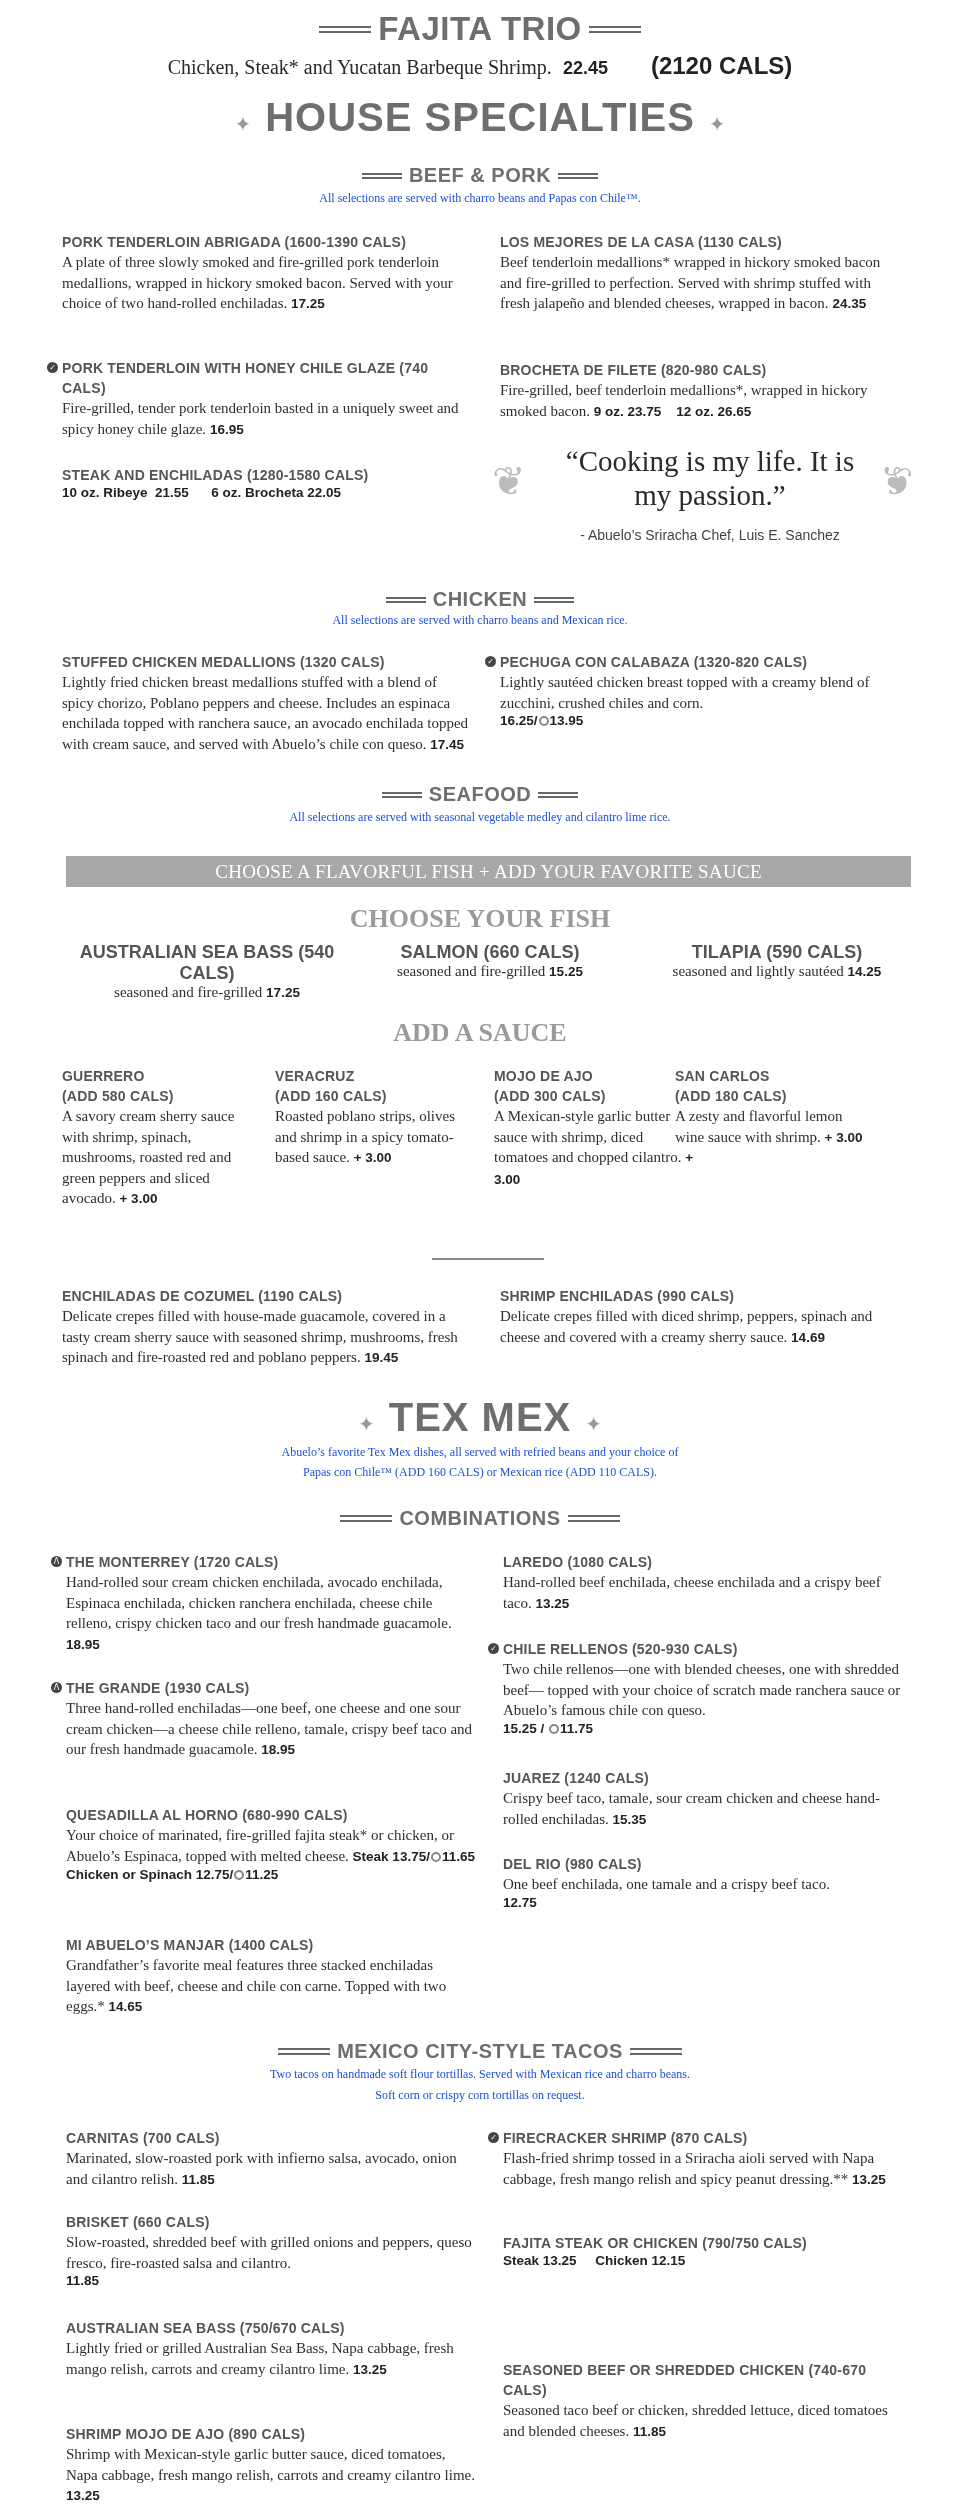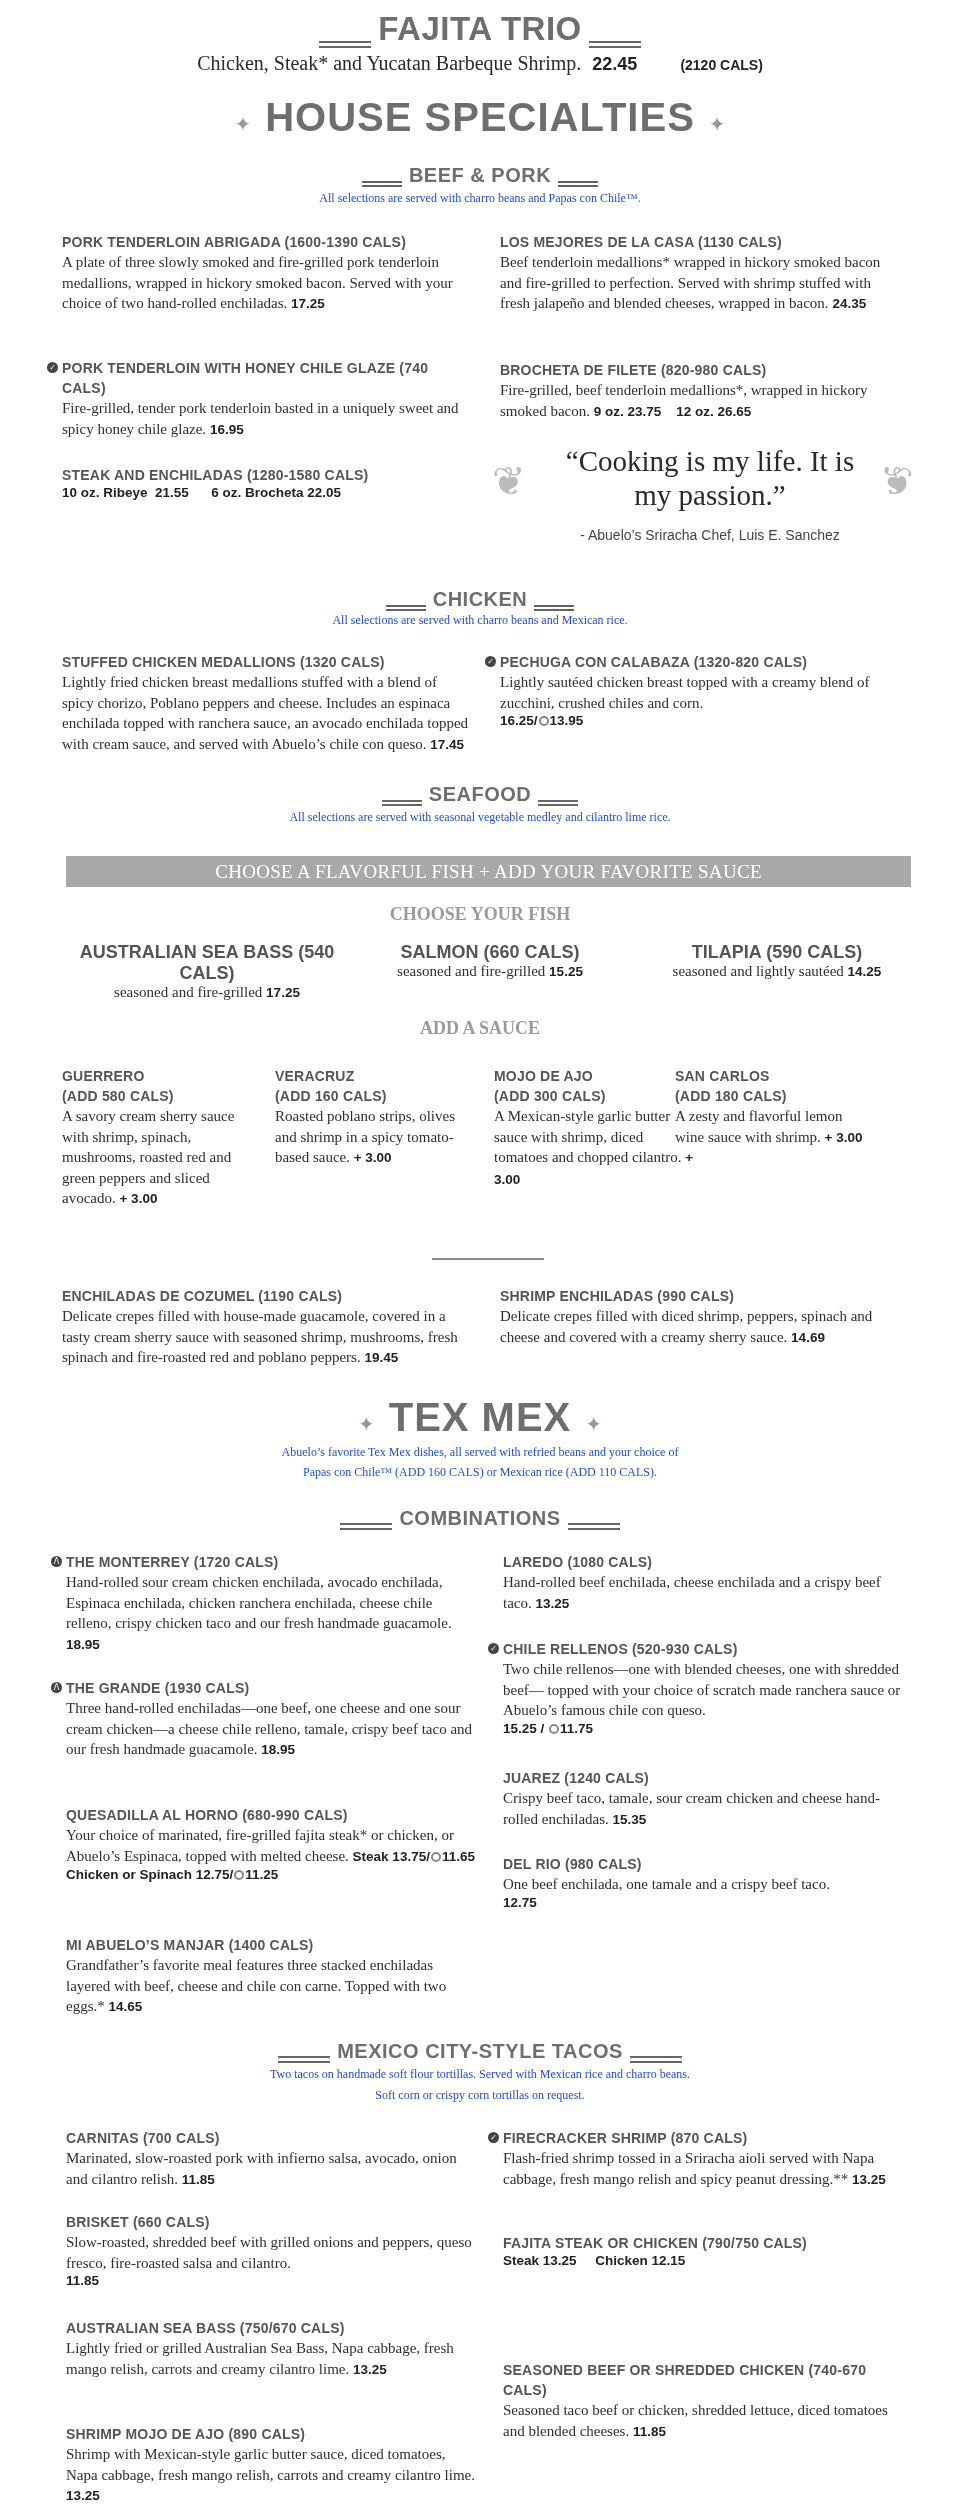--- a/index.html
+++ b/index.html
@@ -4,53 +4,53 @@
 <style>
   * { margin: 0; padding: 0; box-sizing: border-box; }
   html, body { width: 960px; height: 2520px; background: #ffffff; overflow: hidden; }
   body { position: relative; color: #2a2a2a; font-family: "Liberation Serif", serif; }
   .abs { position: absolute; }
   .center { left: 0; width: 960px; text-align: center; }
   .hdr-sans { font-family: "Liberation Sans", sans-serif; color: #6e6e6e; font-weight: bold; letter-spacing: 0.5px; }
   .big-title { font-size: 40px; letter-spacing: 1px; }
   .mid-title { font-size: 33px; }
   .sub-title { font-size: 20px; }
-  .rule-title { display: inline-flex; align-items: flex-end; gap: 7px; }
+  .rule-title { display: inline-flex; align-items: center; gap: 7px; }
   .dbl-rule { display: inline-block; width: 40px; height: 6px; border-top: 2px solid #666; border-bottom: 2px solid #666; }
   .dbl-rule.wide { width: 52px; height: 7px; }
   .spark { color: #999; font-size: 20px; margin: 0 10px; }
   .lead { font-size: 12px; color: #1d4ed8; }
   .item-name { font-family: "Liberation Sans", sans-serif; font-weight: bold; color: #555; font-size: 14px; line-height: 20px; letter-spacing: 0.2px; }
   .item-desc { font-size: 15px; line-height: 20.5px; color: #2e2e2e; }
   .price { font-family: "Liberation Sans", sans-serif; font-weight: bold; font-size: 13.5px; color: #222; }
   .badge { position: absolute; left: -15px; top: 4px; width: 11px; height: 11px; border-radius: 50%; background: #444; color: #fff; font-size: 8px; line-height: 11px; text-align: center; font-family: "DejaVu Sans", sans-serif; }
   .ring { display: inline-block; width: 10px; height: 10px; border-radius: 50%; border: 2.5px solid #888; vertical-align: -1px; margin: 0 1px; }
   .banner { left: 66px; width: 845px; height: 31px; background: #a8a8a8; color: #fff; font-size: 19px; text-align: center; line-height: 31px; font-family: "Liberation Serif", serif; letter-spacing: 0.3px; }
-  .serif-gray-hdr { font-family: "Liberation Serif", serif; color: #9a9a9a; font-weight: bold; font-size: 18px; }
+  .serif-gray-hdr { font-family: "Liberation Serif", serif; color: #9a9a9a; font-weight: bold; font-size: 26px; }
   .fish-name { font-family: "Liberation Sans", sans-serif; font-weight: bold; color: #555; font-size: 18px; }
   .fish-desc { font-size: 15px; color: #2e2e2e; }
   .quote { font-size: 29px; line-height: 34px; color: #2a2a2a; text-align: center; }
   .quote-attr { font-family: "Liberation Sans", sans-serif; font-size: 14px; color: #444; text-align: center; }
   .flourish { color: #bbb; font-size: 40px; }
   .short-rule { height: 2px; background: #888; }
 </style>
 </head>
 <body>
 
 <div class="abs center" style="top:10px;">
   <span class="rule-title">
     <span class="dbl-rule wide"></span>
     <span class="hdr-sans mid-title">FAJITA TRIO</span>
     <span class="dbl-rule wide"></span>
   </span>
 </div>
 <div class="abs center" style="top:52px; font-size:20px;">
   <span>Chicken, Steak* and Yucatan Barbeque Shrimp.</span>
   <span class="price" style="font-size:18px; margin-left:6px;">22.45</span>
-  <span class="price" style="font-size:14px; margin-left:6px;padding-left:32px;">(2120 CALS)</span>
+  <span class="price" style="font-size:24px; margin-left:6px;padding-left:32px;">(2120 CALS)</span>
 </div>
 
 <div class="abs center" style="top:95px;">
   <span class="spark">✦</span>
   <span class="hdr-sans big-title">HOUSE SPECIALTIES</span>
   <span class="spark">✦</span>
 </div>
 
 <div class="abs center" style="top:164px;">
   <span class="rule-title">

